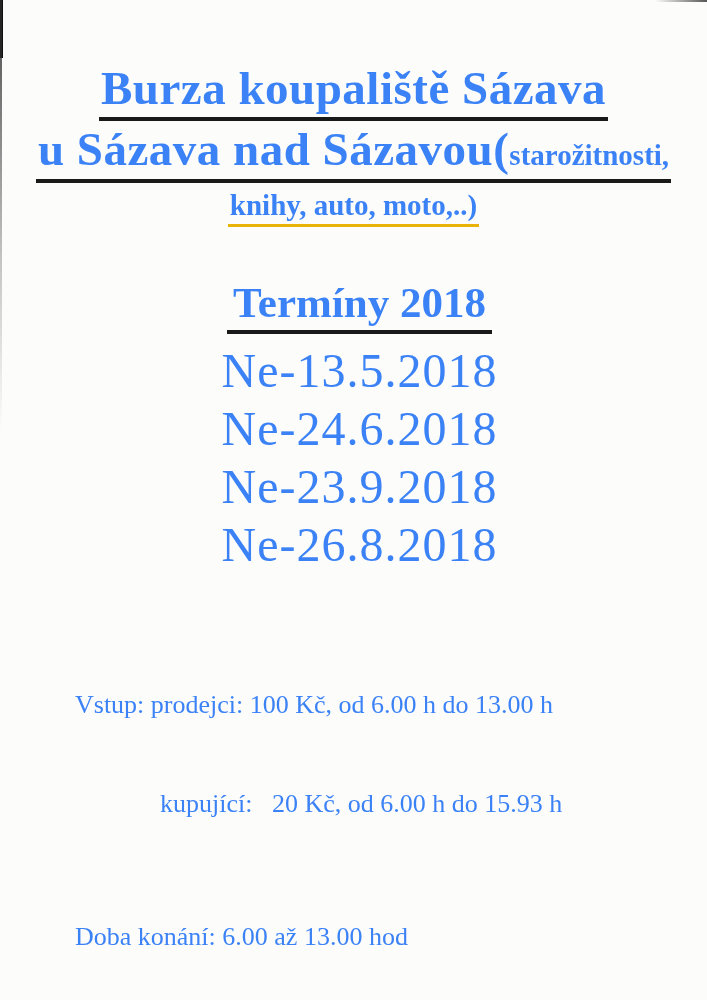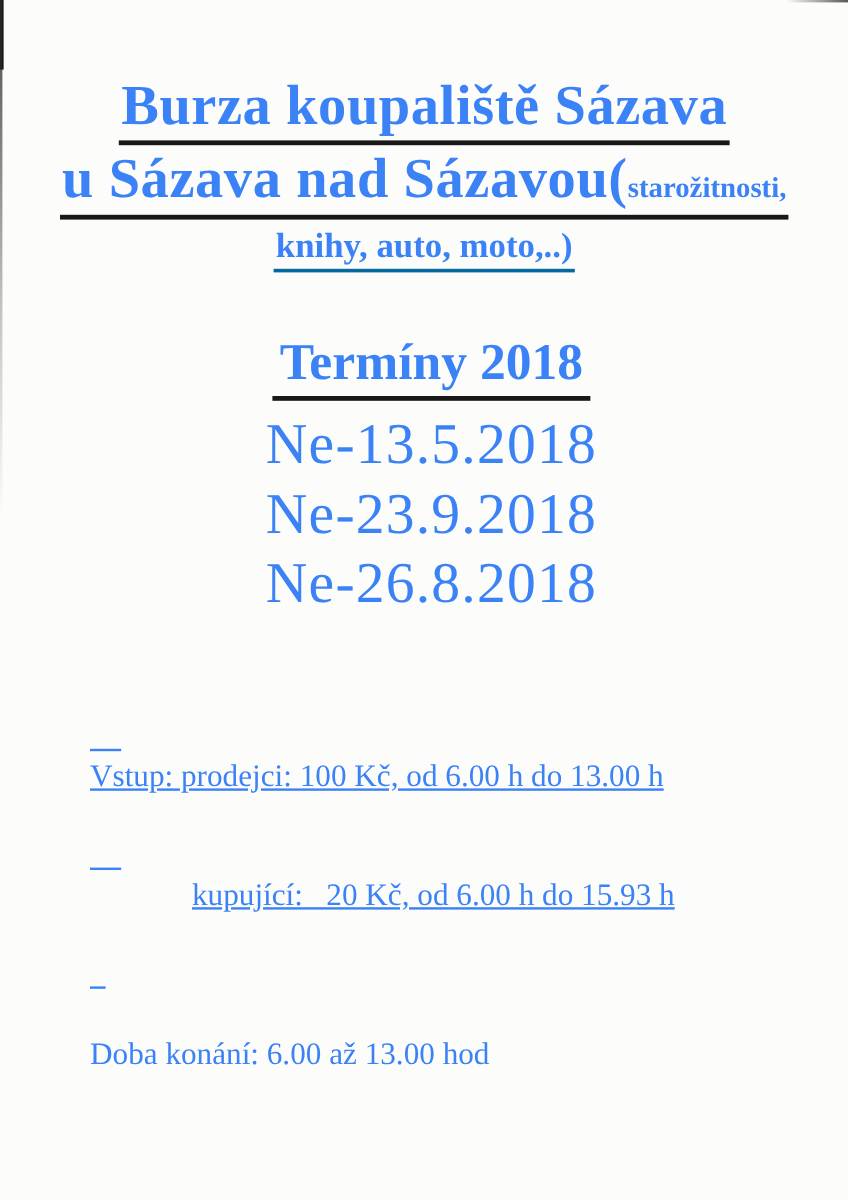--- a/index.html
+++ b/index.html
@@ -50,31 +50,31 @@
     font-size: 47px;
     font-weight: bold;
     letter-spacing: 0.5px;
   }
   .underline-thick {
     display: inline-block;
     border-bottom: 4px solid #191919;
     padding: 0 2px 1px 2px;
   }
   .title-small {
-    font-size: 24px;
+    font-size: 29px;
     letter-spacing: 0;
   }
   .title-line3 {
     font-size: 29px;
     font-weight: bold;
     margin-top: 5px;
   }
   .underline-med {
     display: inline-block;
-    border-bottom: 3px solid #0369a1;
+    border-bottom: 3px solid #eab308;
     padding: 0 2px 1px 2px;
   }
 
   
   .schedule {
     margin-top: 50px;
     text-align: center;
     padding-left: 12px;
   }
   .schedule-heading {
@@ -96,21 +96,20 @@
     text-align: center;
   }
 
   
   .pricing {
     margin-top: 48px;
     padding-left: 75px;
     font-size: 26px;
     line-height: 33px;
     white-space: pre;
-    text-decoration: underline;
   }
   .pricing-line2 {
     margin-left: 85px;
   }
 
   
   .hours {
     margin-top: 34px;
     padding-left: 75px;
     font-size: 26px;
@@ -137,20 +136,21 @@
       <span class="underline-med">knihy, auto, moto,..)</span>
     </div>
   </div>
 
   <div class="schedule">
     <div class="schedule-heading">
       <span class="underline-thick">Termíny 2018</span>
     </div>
     <div class="date-list">
       <div class="date-line">Ne-13.5.2018</div>
+      <div class="date-line">Ne-24.6.2018</div>
       <div class="date-line">Ne-23.9.2018</div>
       <div class="date-line">Ne-26.8.2018</div>
     </div>
   </div>
 
   <div class="pricing">
     <div>Vstup: prodejci: 100 Kč, od 6.00 h do 13.00 h</div>
     <div class="pricing-line2">kupující:   20 Kč, od 6.00 h do 15.93 h</div>
   </div>
 

